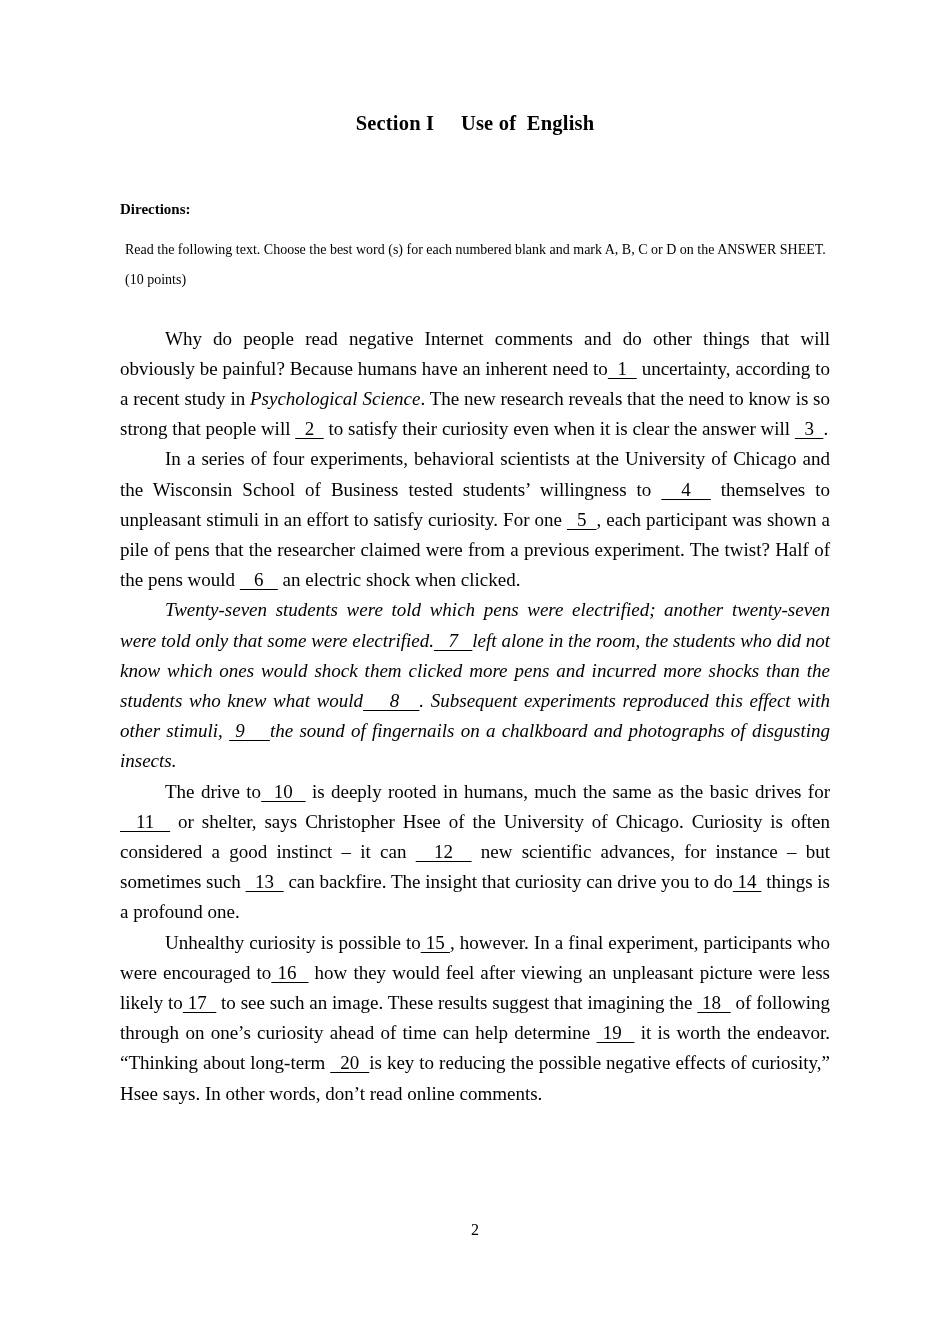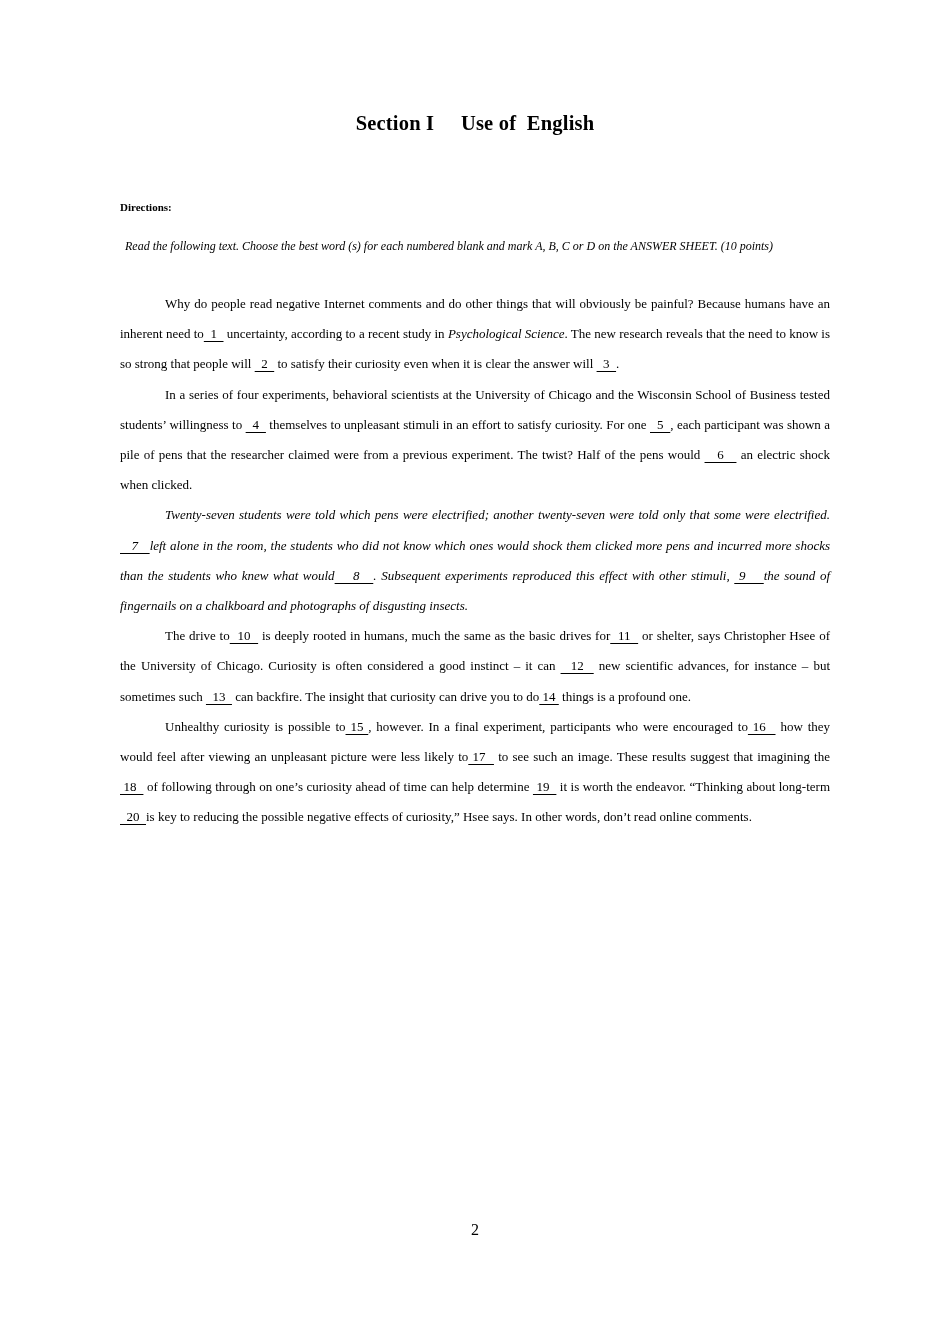--- a/index.html
+++ b/index.html
@@ -27,39 +27,38 @@
     text-align: center;
     font-size: 20.5px;
     line-height: 1;
     margin: 0;
     padding-top: 113px;
     letter-spacing: 0.2px;
     white-space: pre;
   }
   .directions-label {
     font-weight: bold;
-    font-size: 11px;
+    font-size: 15px;
     margin: 0;
     padding-top: 68px;
     line-height: 1;
   }
   .directions-body {
-    font-size: 12px;
+    font-size: 14px;
     line-height: 30.5px;
     margin: 0;
     padding-top: 18px;
     padding-left: 5px;
     text-align: left;
-    font-style: italic;
   }
   .body-block {
     padding-top: 28px;
   }
   p.para {
-    font-size: 13px;
+    font-size: 19px;
     line-height: 30.2px;
     margin: 0;
     text-align: justify;
     text-justify: inter-word;
     text-indent: 45px;
   }
   p.para.tight {
     line-height: 30.2px;
     font-style: italic;
   }

